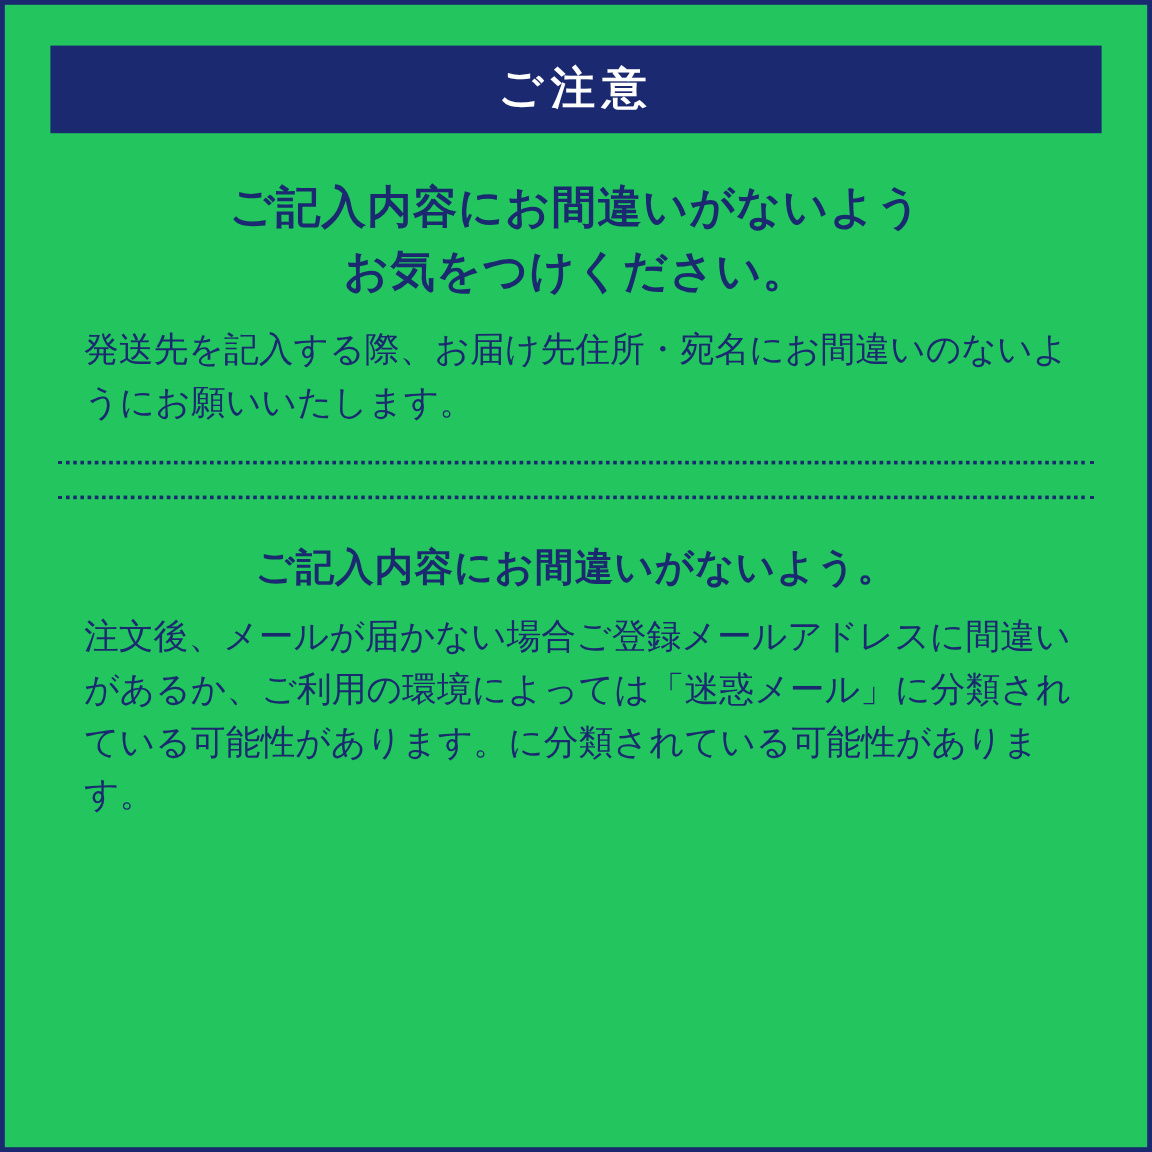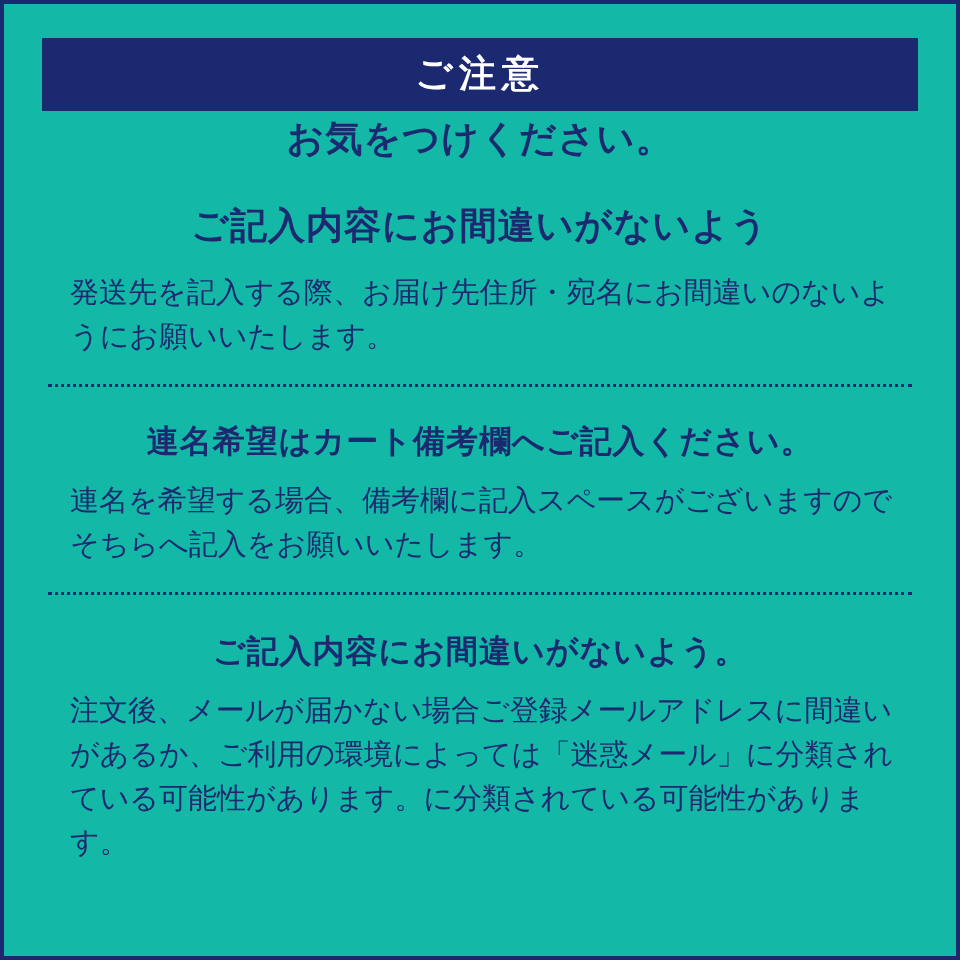--- a/index.html
+++ b/index.html
@@ -12,21 +12,21 @@
     background: #ffffff;
     font-family: "Liberation Sans", "DejaVu Sans", sans-serif;
     overflow: hidden;
   }
   .page {
     position: relative;
     width: 960px;
     height: 960px;
     box-sizing: border-box;
     border: 4px solid #1b2a70;
-    background: #14b8a6;
+    background: #22c55e;
   }
   .inner {
     position: relative;
     width: 100%;
     height: 100%;
     box-sizing: border-box;
     padding: 34px 0 0 0;
   }
   .header-band {
     background: #1b2a70;
@@ -89,31 +89,27 @@
 <body>
 
 <div class="page">
   <div class="inner">
 
     <div class="header-band">ご注意</div>
 
     <div class="body-wrap">
 
       <div class="section">
+        <div class="heading heading-1">ご記入内容にお間違いがないよう</div>
         <div class="heading heading-1" style="margin-top:0;">お気をつけください。</div>
-        <div class="heading heading-1">ご記入内容にお間違いがないよう</div>
         <div class="para">発送先を記入する際、お届け先住所・宛名にお間違いのないようにお願いいたします。</div>
       </div>
 
       <div class="divider"></div>
 
-      <div class="section">
-        <div class="heading heading-2">連名希望はカート備考欄へご記入ください。</div>
-        <div class="para para-tight">連名を希望する場合、備考欄に記入スペースがございますのでそちらへ記入をお願いいたします。</div>
-      </div>
 
       <div class="divider"></div>
 
       <div class="section">
         <div class="heading heading-3">ご記入内容にお間違いがないよう。</div>
         <div class="para para-tight">注文後、メールが届かない場合ご登録メールアドレスに間違いがあるか、ご利用の環境によっては「迷惑メール」に分類されている可能性があります。に分類されている可能性があります。</div>
       </div>
 
     </div>
   </div>

